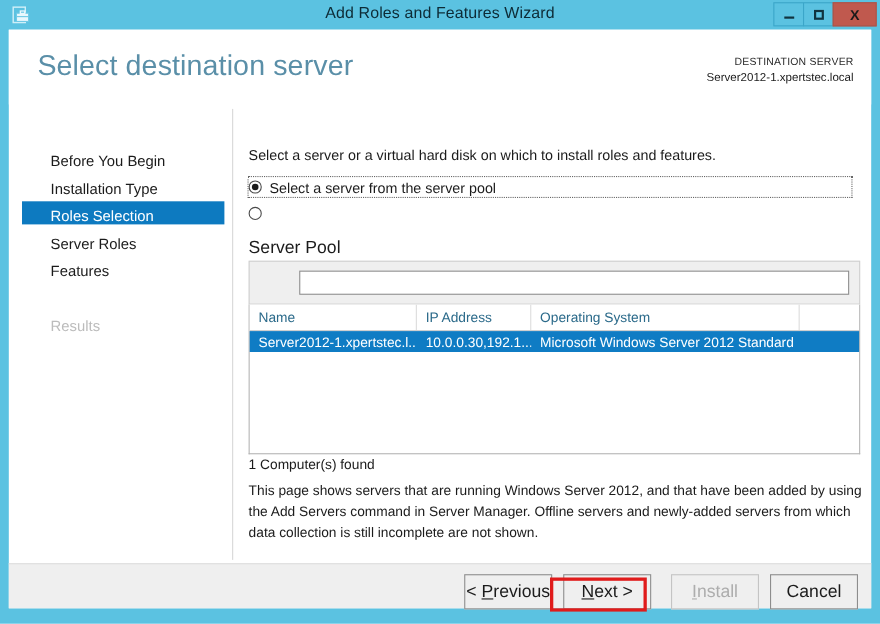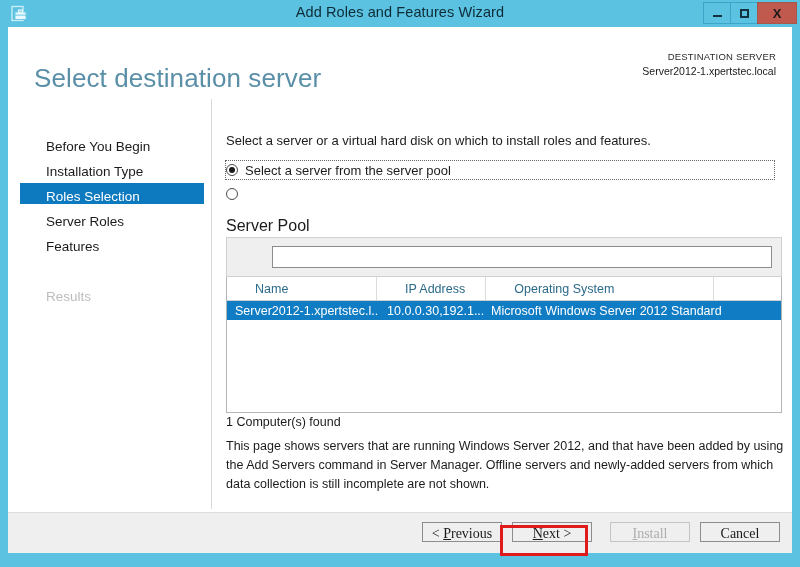--- a/index.html
+++ b/index.html
@@ -98,21 +98,21 @@
   
   .page-header {
     position: absolute;
     left: 0; top: 0;
     width: 784px;
     height: 68px;
     background: #ffffff;
   }
   .page-title {
     position: absolute;
-    left: 26px; top: 36px;
+    left: 26px; top: 17px;
     font-size: 26px;
     color: #5a8fa8;
     font-weight: normal;
     letter-spacing: 0.1px;
   }
   .dest-block {
     position: absolute;
     right: 16px; top: 24px;
     text-align: right;
     line-height: 1.35;
@@ -264,21 +264,20 @@
     background: #ffffff;
   }
   .th {
     font-size: 12.5px;
     color: #2b6a8a;
     display: flex;
     align-items: center;
     padding-left: 8px;
     border-right: 1px solid #dcdcdc;
     box-sizing: border-box;
-    margin-left: 20px;
   }
   .th.c1 { width: 152px; }
   .th.c2 { width: 104px; }
   .th.c3 { width: 244px; }
   .th.c4 { width: 54px; border-right: none; }
 
   .trow {
     display: flex;
     height: 19px;
     background: #0f7cc4;
@@ -320,25 +319,25 @@
     width: 784px;
     height: 41px;
     background: #efefef;
     border-top: 1px solid #dcdcdc;
     box-sizing: border-box;
   }
   .btn {
     position: absolute;
     top: 9px;
     width: 80px;
-    height: 20px;
+    height: 32px;
     background: #efefef;
     border: 1px solid #8d8d8d;
-    font-family: Liberation Serif, serif;
-    font-size: 14px;
+    font-family: Liberation Sans, sans-serif;
+    font-size: 16px;
     color: #1b1b1b;
     box-sizing: border-box;
     padding: 0;
     line-height: 21px;
     text-align: center;
   }
   .btn.disabled {
     color: #adadad;
     border-color: #c4c4c4;
   }

